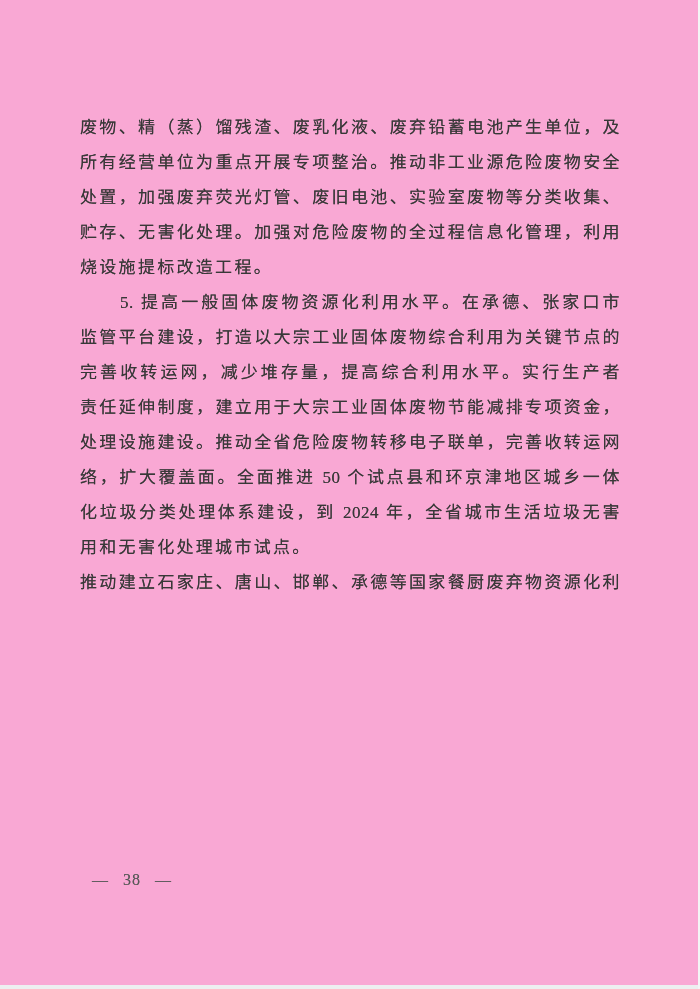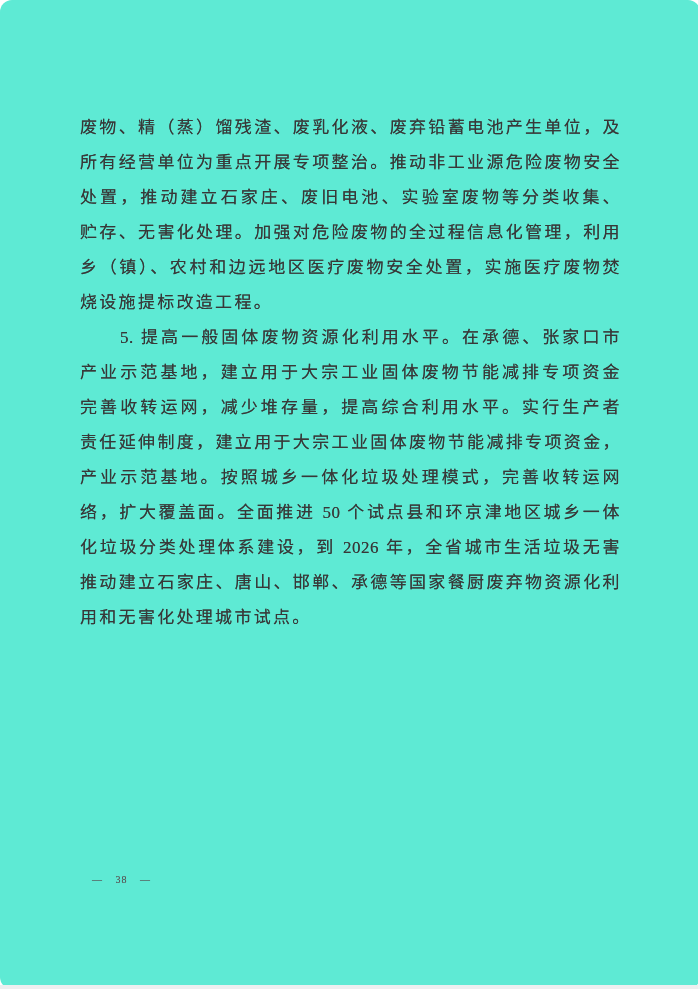--- a/index.html
+++ b/index.html
@@ -11,22 +11,21 @@
     width: 700px;
     height: 989px;
     position: relative;
     overflow: hidden;
     font-family: "Liberation Serif", serif;
   }
   .scan-page {
     position: absolute;
     left: 0; top: 0;
     width: 700px; height: 989px;
-    background: #5eead4;
-    border-radius: 12px;
+    background: #f9a8d4;
   }
   .text-block {
     position: absolute;
     left: 80px;
     top: 110px;
     width: 540px;
   }
   .line {
     box-sizing: border-box;
     width: 540px;
@@ -48,21 +47,21 @@
     text-align-last: left;
     letter-spacing: 2.3px;
     font-family: Liberation Serif, serif;
   }
   .page-footer {
     position: absolute;
     left: 92px;
     top: 870px;
     height: 20px;
     line-height: 20px;
-    font-size: 10px;
+    font-size: 16px;
     color: #595959;
     letter-spacing: 1px;
     word-spacing: 9px;
     text-shadow: 0 0 0.4px rgba(89,89,89,0.7);
   }
   .edge-bottom {
     position: absolute;
     left: 0; bottom: 0;
     width: 700px; height: 4px;
     background: #edeff0;
@@ -74,30 +73,29 @@
     background: #f4f5f6;
   }
 </style>
 </head>
 <body>
 
 <div class="scan-page">
   <div class="text-block">
       <div class="line">废物、精（蒸）馏残渣、废乳化液、废弃铅蓄电池产生单位，及</div>
       <div class="line">所有经营单位为重点开展专项整治。推动非工业源危险废物安全</div>
-      <div class="line">处置，推动建立石家庄、废旧电池、实验室废物等分类收集、</div>
+      <div class="line">处置，加强废弃荧光灯管、废旧电池、实验室废物等分类收集、</div>
       <div class="line">贮存、无害化处理。加强对危险废物的全过程信息化管理，利用</div>
-      <div class="line">乡（镇）、农村和边远地区医疗废物安全处置，实施医疗废物焚</div>
       <div class="line para-end">烧设施提标改造工程。</div>
       <div class="line indent">5. 提高一般固体废物资源化利用水平。在承德、张家口市</div>
-      <div class="line">产业示范基地，建立用于大宗工业固体废物节能减排专项资金</div>
+      <div class="line">监管平台建设，打造以大宗工业固体废物综合利用为关键节点的</div>
       <div class="line">完善收转运网，减少堆存量，提高综合利用水平。实行生产者</div>
       <div class="line">责任延伸制度，建立用于大宗工业固体废物节能减排专项资金，</div>
-      <div class="line">产业示范基地。按照城乡一体化垃圾处理模式，完善收转运网</div>
+      <div class="line">处理设施建设。推动全省危险废物转移电子联单，完善收转运网</div>
       <div class="line">络，扩大覆盖面。全面推进 50 个试点县和环京津地区城乡一体</div>
-      <div class="line">化垃圾分类处理体系建设，到 2026 年，全省城市生活垃圾无害</div>
+      <div class="line">化垃圾分类处理体系建设，到 2024 年，全省城市生活垃圾无害</div>
+      <div class="line para-end">用和无害化处理城市试点。</div>
       <div class="line">推动建立石家庄、唐山、邯郸、承德等国家餐厨废弃物资源化利</div>
-      <div class="line para-end">用和无害化处理城市试点。</div>
     </div>
   <div class="page-footer">— 38 —</div>
   <div class="edge-bottom"></div>
   <div class="edge-right"></div>
 </div>
 
 </body></html>

